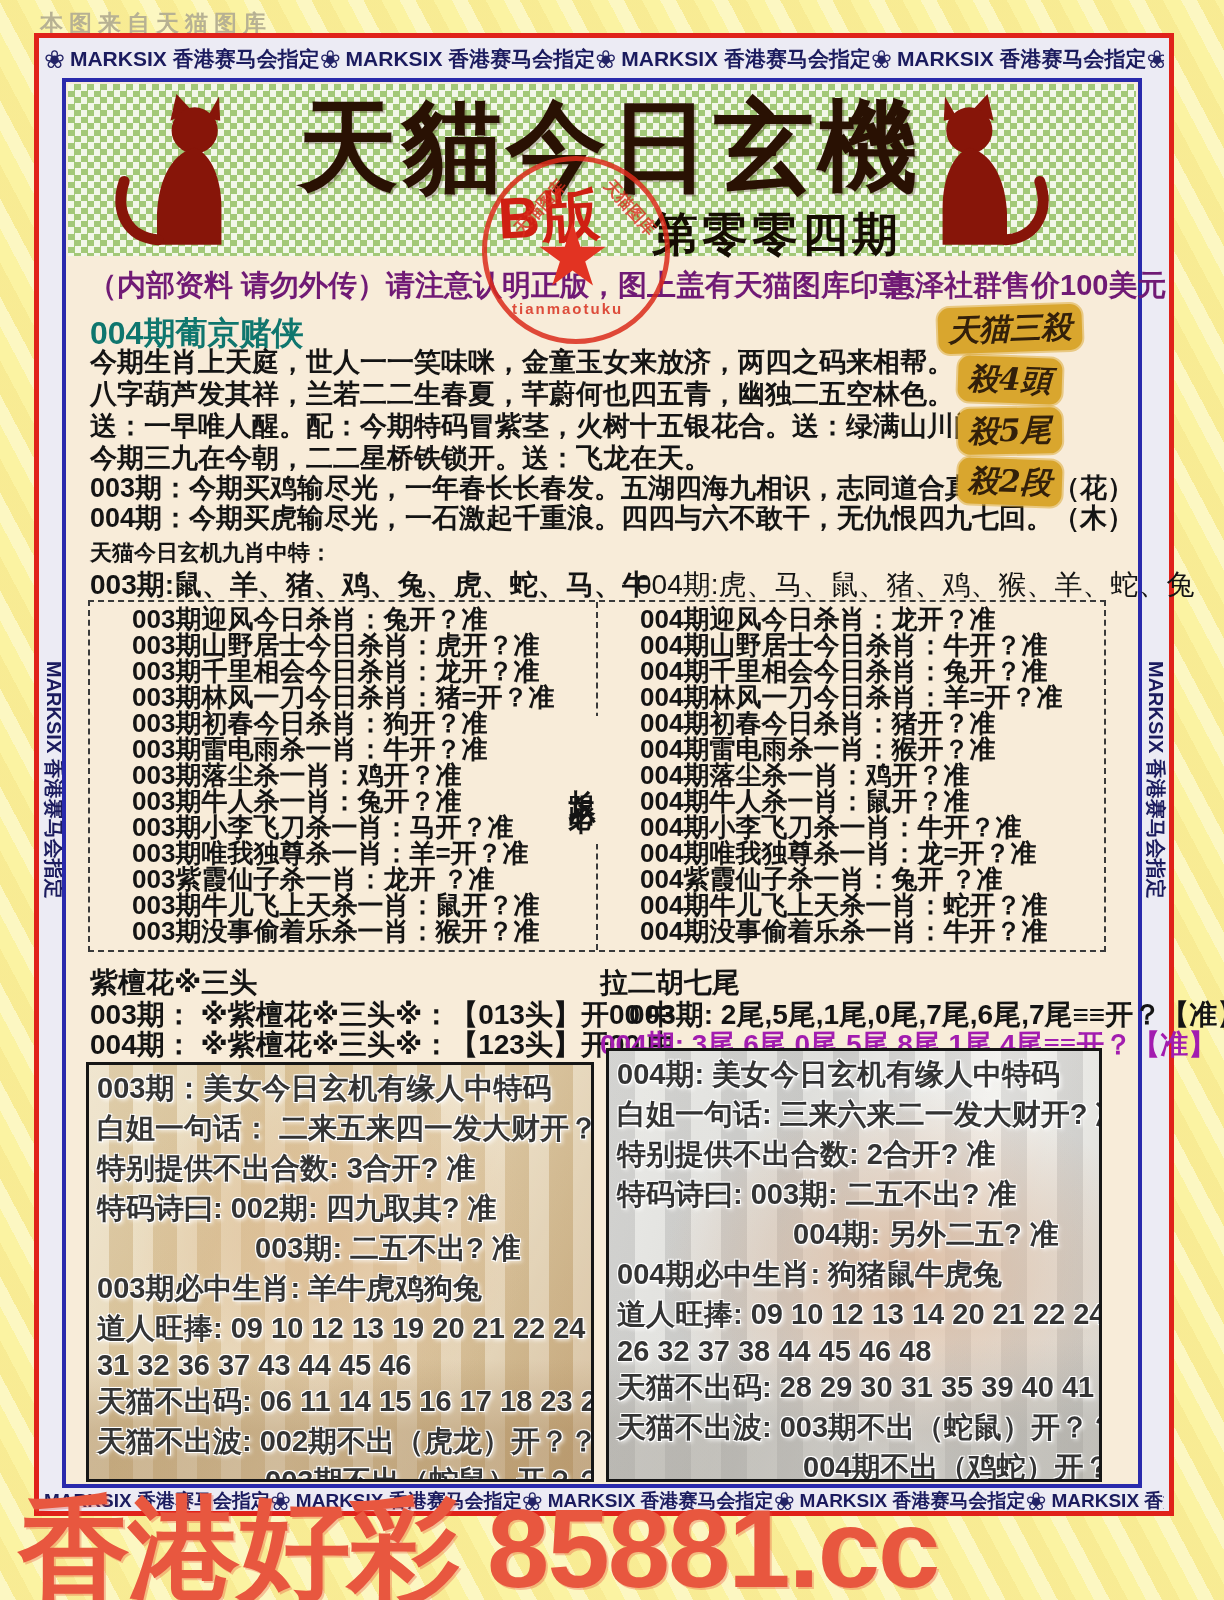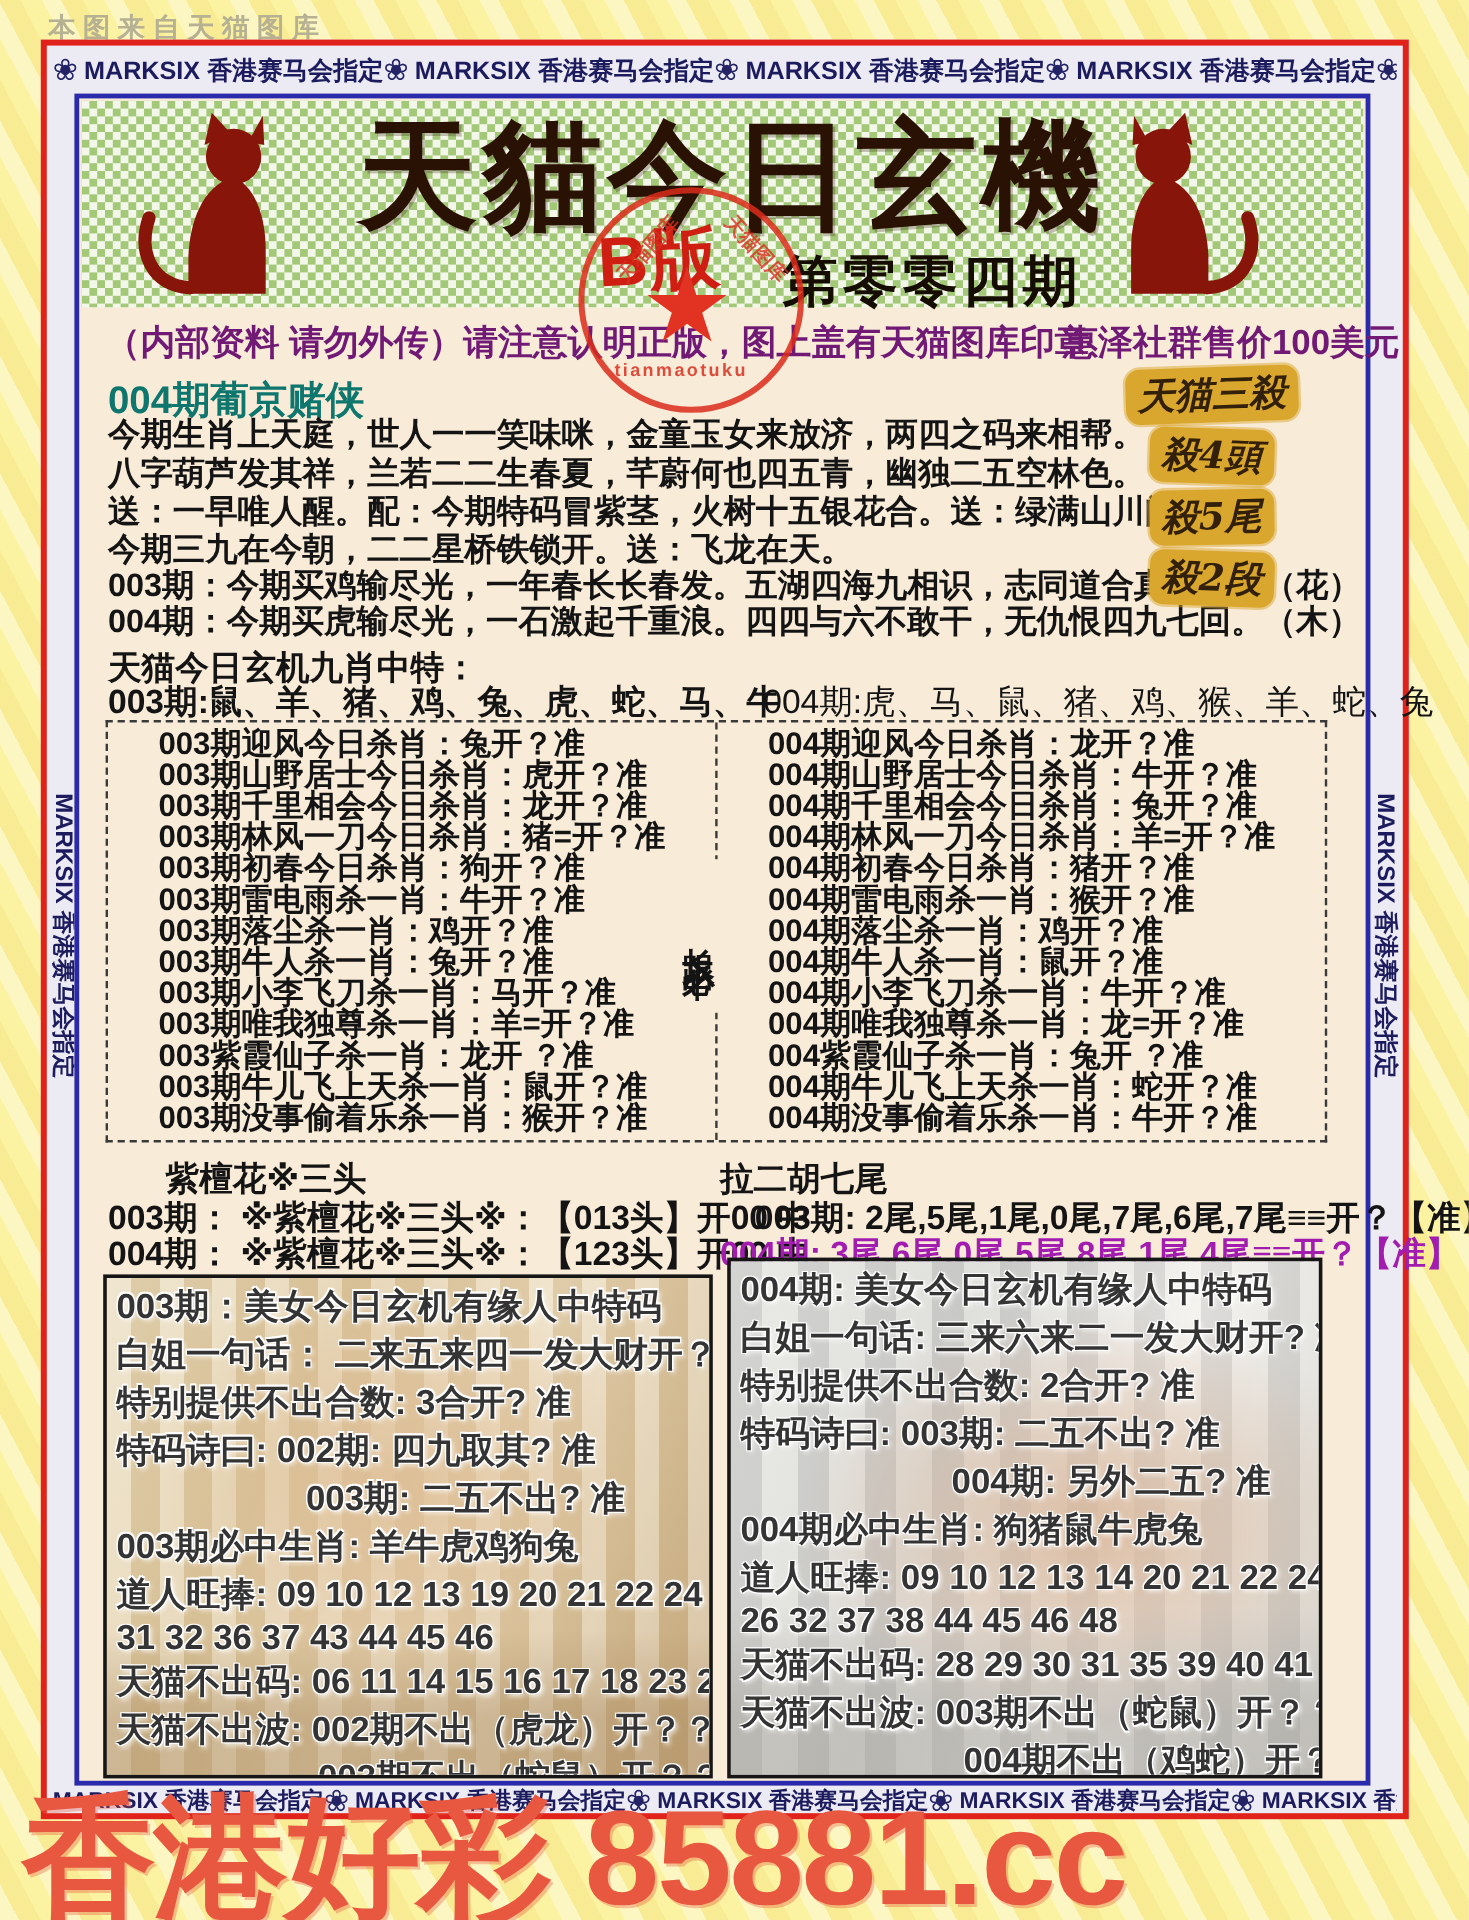--- a/index.html
+++ b/index.html
@@ -55,36 +55,36 @@
   .pl0{top:344px;} .pl1{top:376px;} .pl2{top:408px;} .pl3{top:440px;}
   .pl4{top:470px;} .pl5{top:500px;}
   
   .sansha{left:928px;top:306px;width:164px;display:flex;flex-direction:column;align-items:center;gap:5px;z-index:3;}
   .badge{background:#d9a62e;color:#33200a;font-weight:800;font-size:31px;
     font-family:"DejaVu Serif","Liberation Serif",serif;font-style:italic;
     padding:2px 10px;border-radius:12px;white-space:nowrap;box-shadow:0 0 0 2px rgba(217,166,46,.5);}
   .badge.b0{transform:rotate(-2deg);} .badge.b1{transform:rotate(2deg);}
   .badge.b2{transform:rotate(-1deg);} .badge.b3{transform:rotate(2deg);}
   
-  .jiuxiao-title{left:90px;top:538px;font-size:28px;font-weight:700;color:#141414;}
+  .jiuxiao-title{left:90px;top:538px;font-size:22px;font-weight:700;color:#141414;}
   .jiuxiao-left{left:90px;top:566px;font-size:28px;font-weight:700;color:#141414;}
   .jiuxiao-right{left:636px;top:566px;font-size:28px;font-weight:400;color:#141414;}
   
   .killbox{left:88px;top:600px;width:1018px;height:352px;border:2px dashed #3a3a3a;box-sizing:border-box;}
   .kill-divider{left:596px;top:602px;width:0;height:348px;border-left:2px dashed #3a3a3a;}
   .kill-col{top:606px;height:340px;display:flex;flex-direction:column;justify-content:flex-start;}
   .kill-col-left{left:132px;}
   .kill-col-right{left:640px;}
   .kill-row{font-size:26px;font-weight:700;color:#141414;white-space:nowrap;line-height:1;}
   .kill-middle{left:562px;top:716px;width:40px;height:128px;background:#f8ecd9;z-index:2;
     display:flex;align-items:center;justify-content:center;
     font-size:27px;font-weight:700;color:#141414;
     writing-mode:vertical-rl;text-orientation:upright;letter-spacing:6px;}
   
-  .santou-title{left:90px;top:964px;font-size:28px;font-weight:700;color:#141414;margin-left:48px;}
+  .santou-title{left:90px;top:964px;font-size:28px;font-weight:700;color:#141414;}
   .qiwei-title{left:600px;top:964px;font-size:28px;font-weight:700;color:#141414;}
   .santou-row1{left:90px;top:996px;font-size:28px;font-weight:700;color:#141414;}
   .santou-row2{left:90px;top:1026px;font-size:28px;font-weight:700;color:#141414;}
   .qiwei-row1{left:600px;top:996px;font-size:28px;font-weight:700;color:#141414;white-space:nowrap;padding-left:29px;}
   .qiwei-row2{left:600px;top:1026px;font-size:28px;font-weight:700;color:#a21caf;white-space:nowrap;}
   
   .photo{border:3px solid #161616;box-sizing:border-box;overflow:hidden;padding-left:30px;}
   .photo-left{left:86px;top:1062px;width:508px;height:420px;
     background:
       radial-gradient(ellipse at 48% 42%, rgba(222,190,150,.9), rgba(222,190,150,0) 55%),

